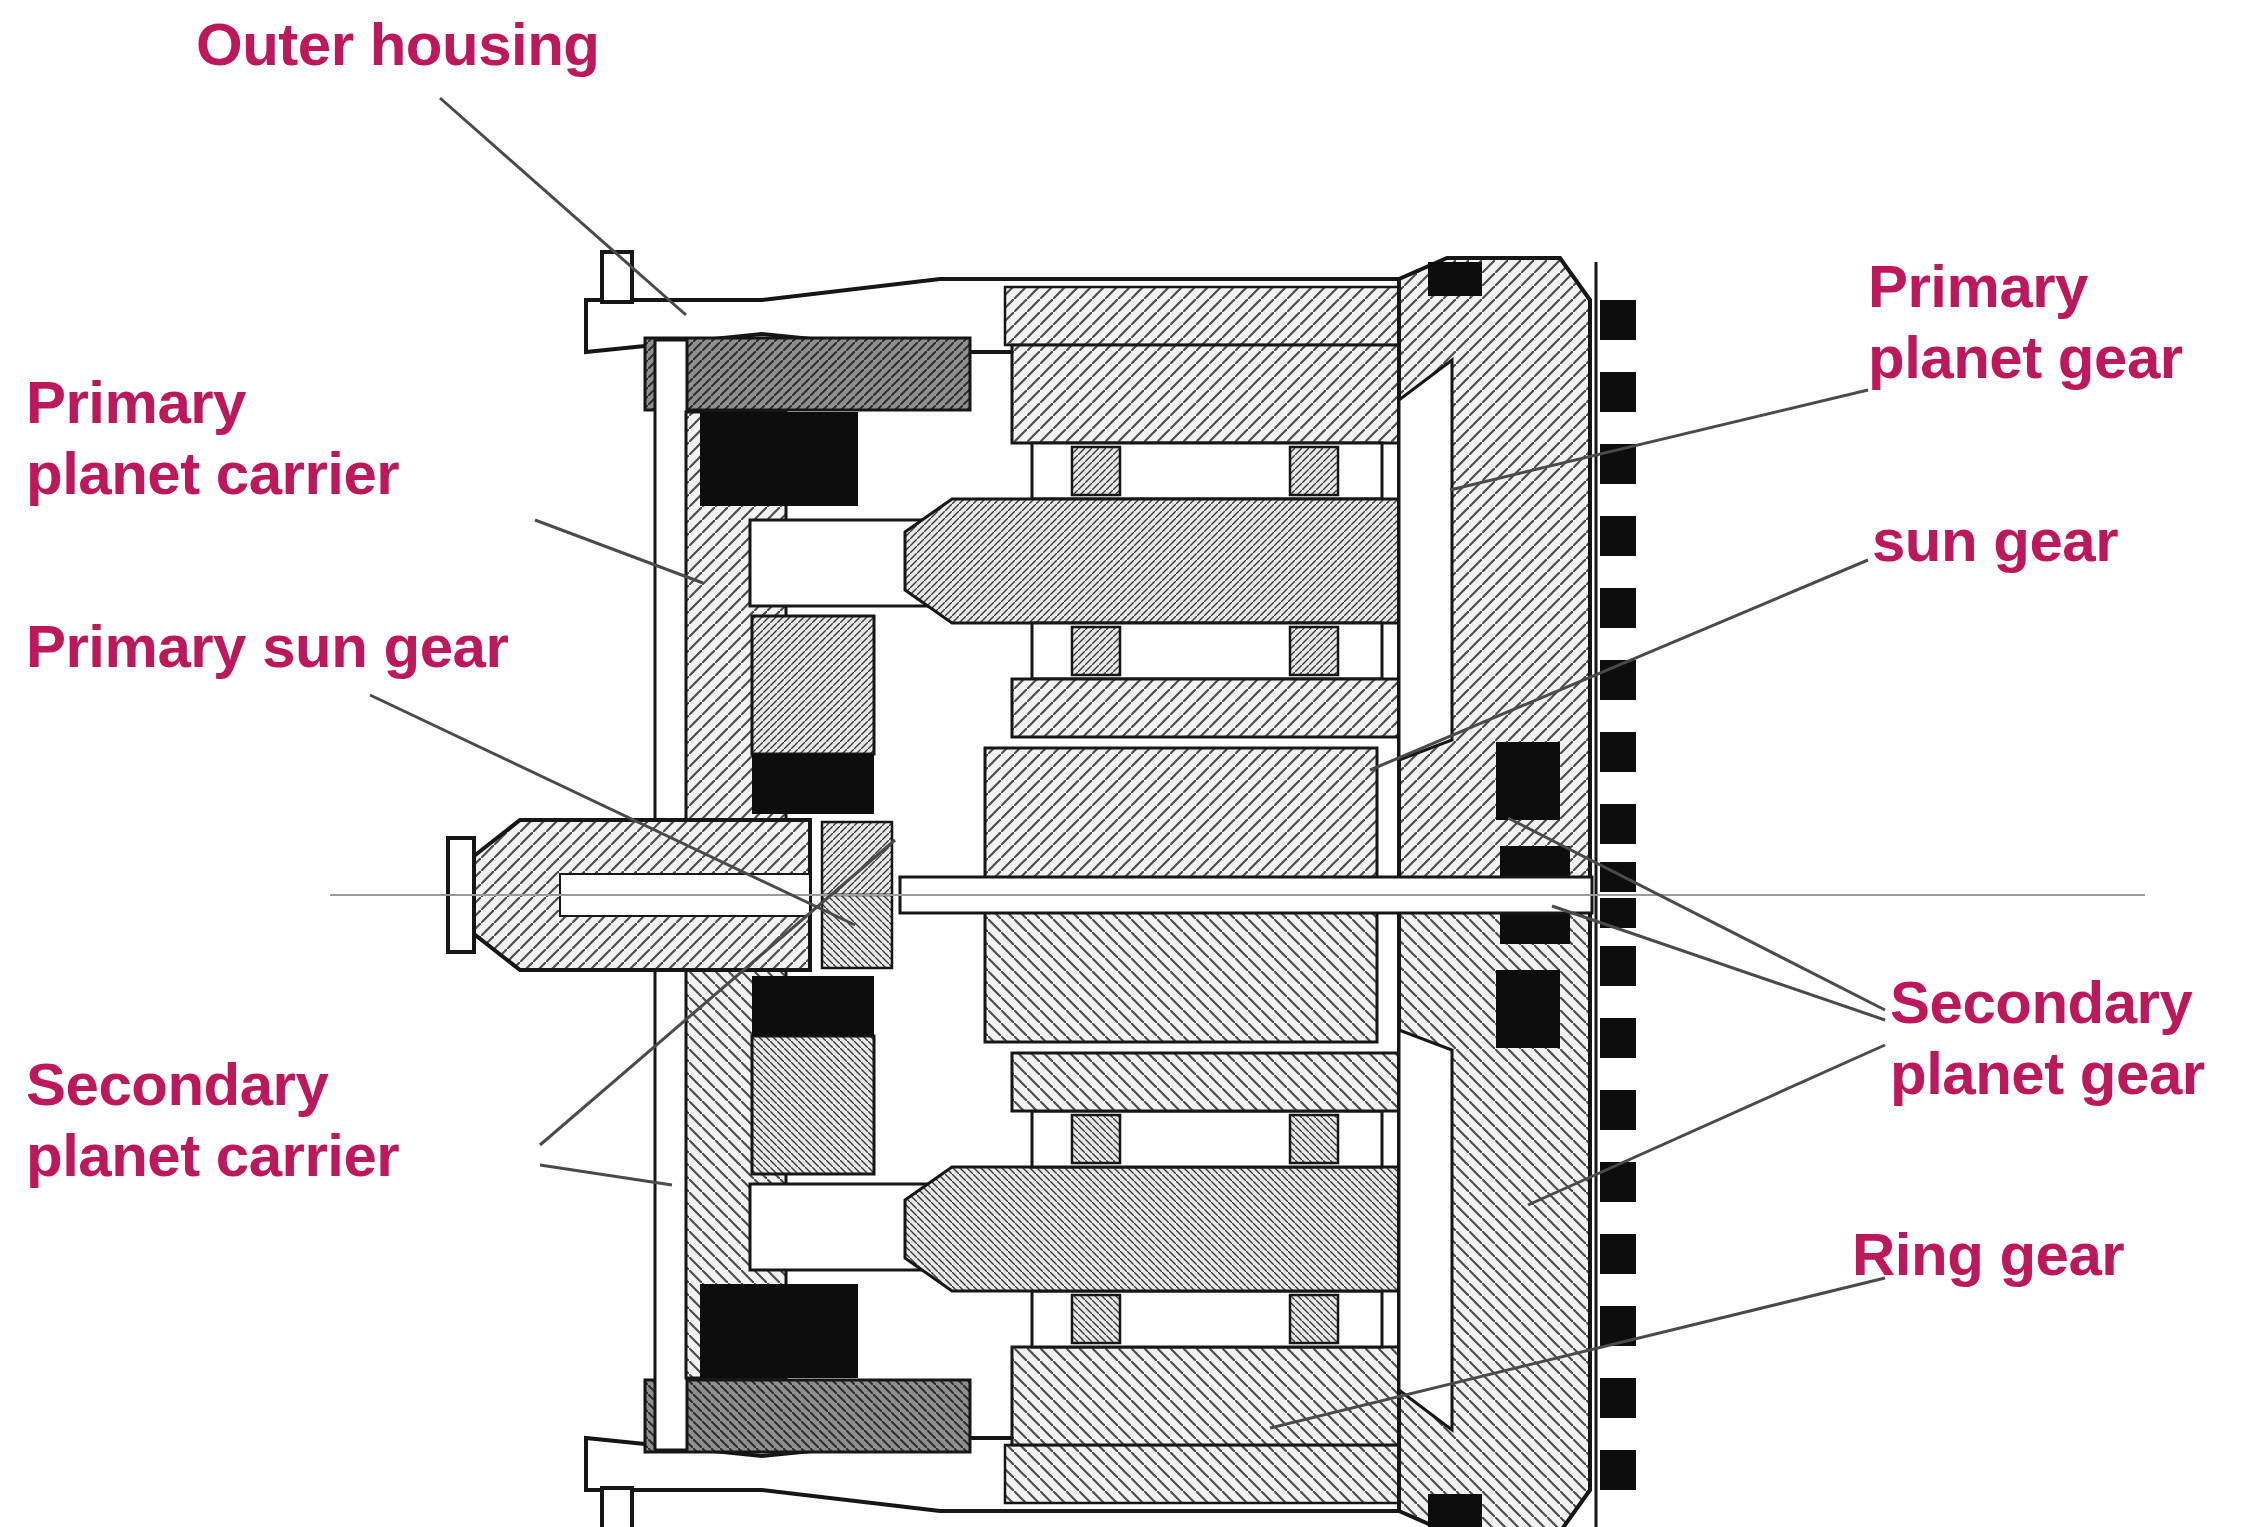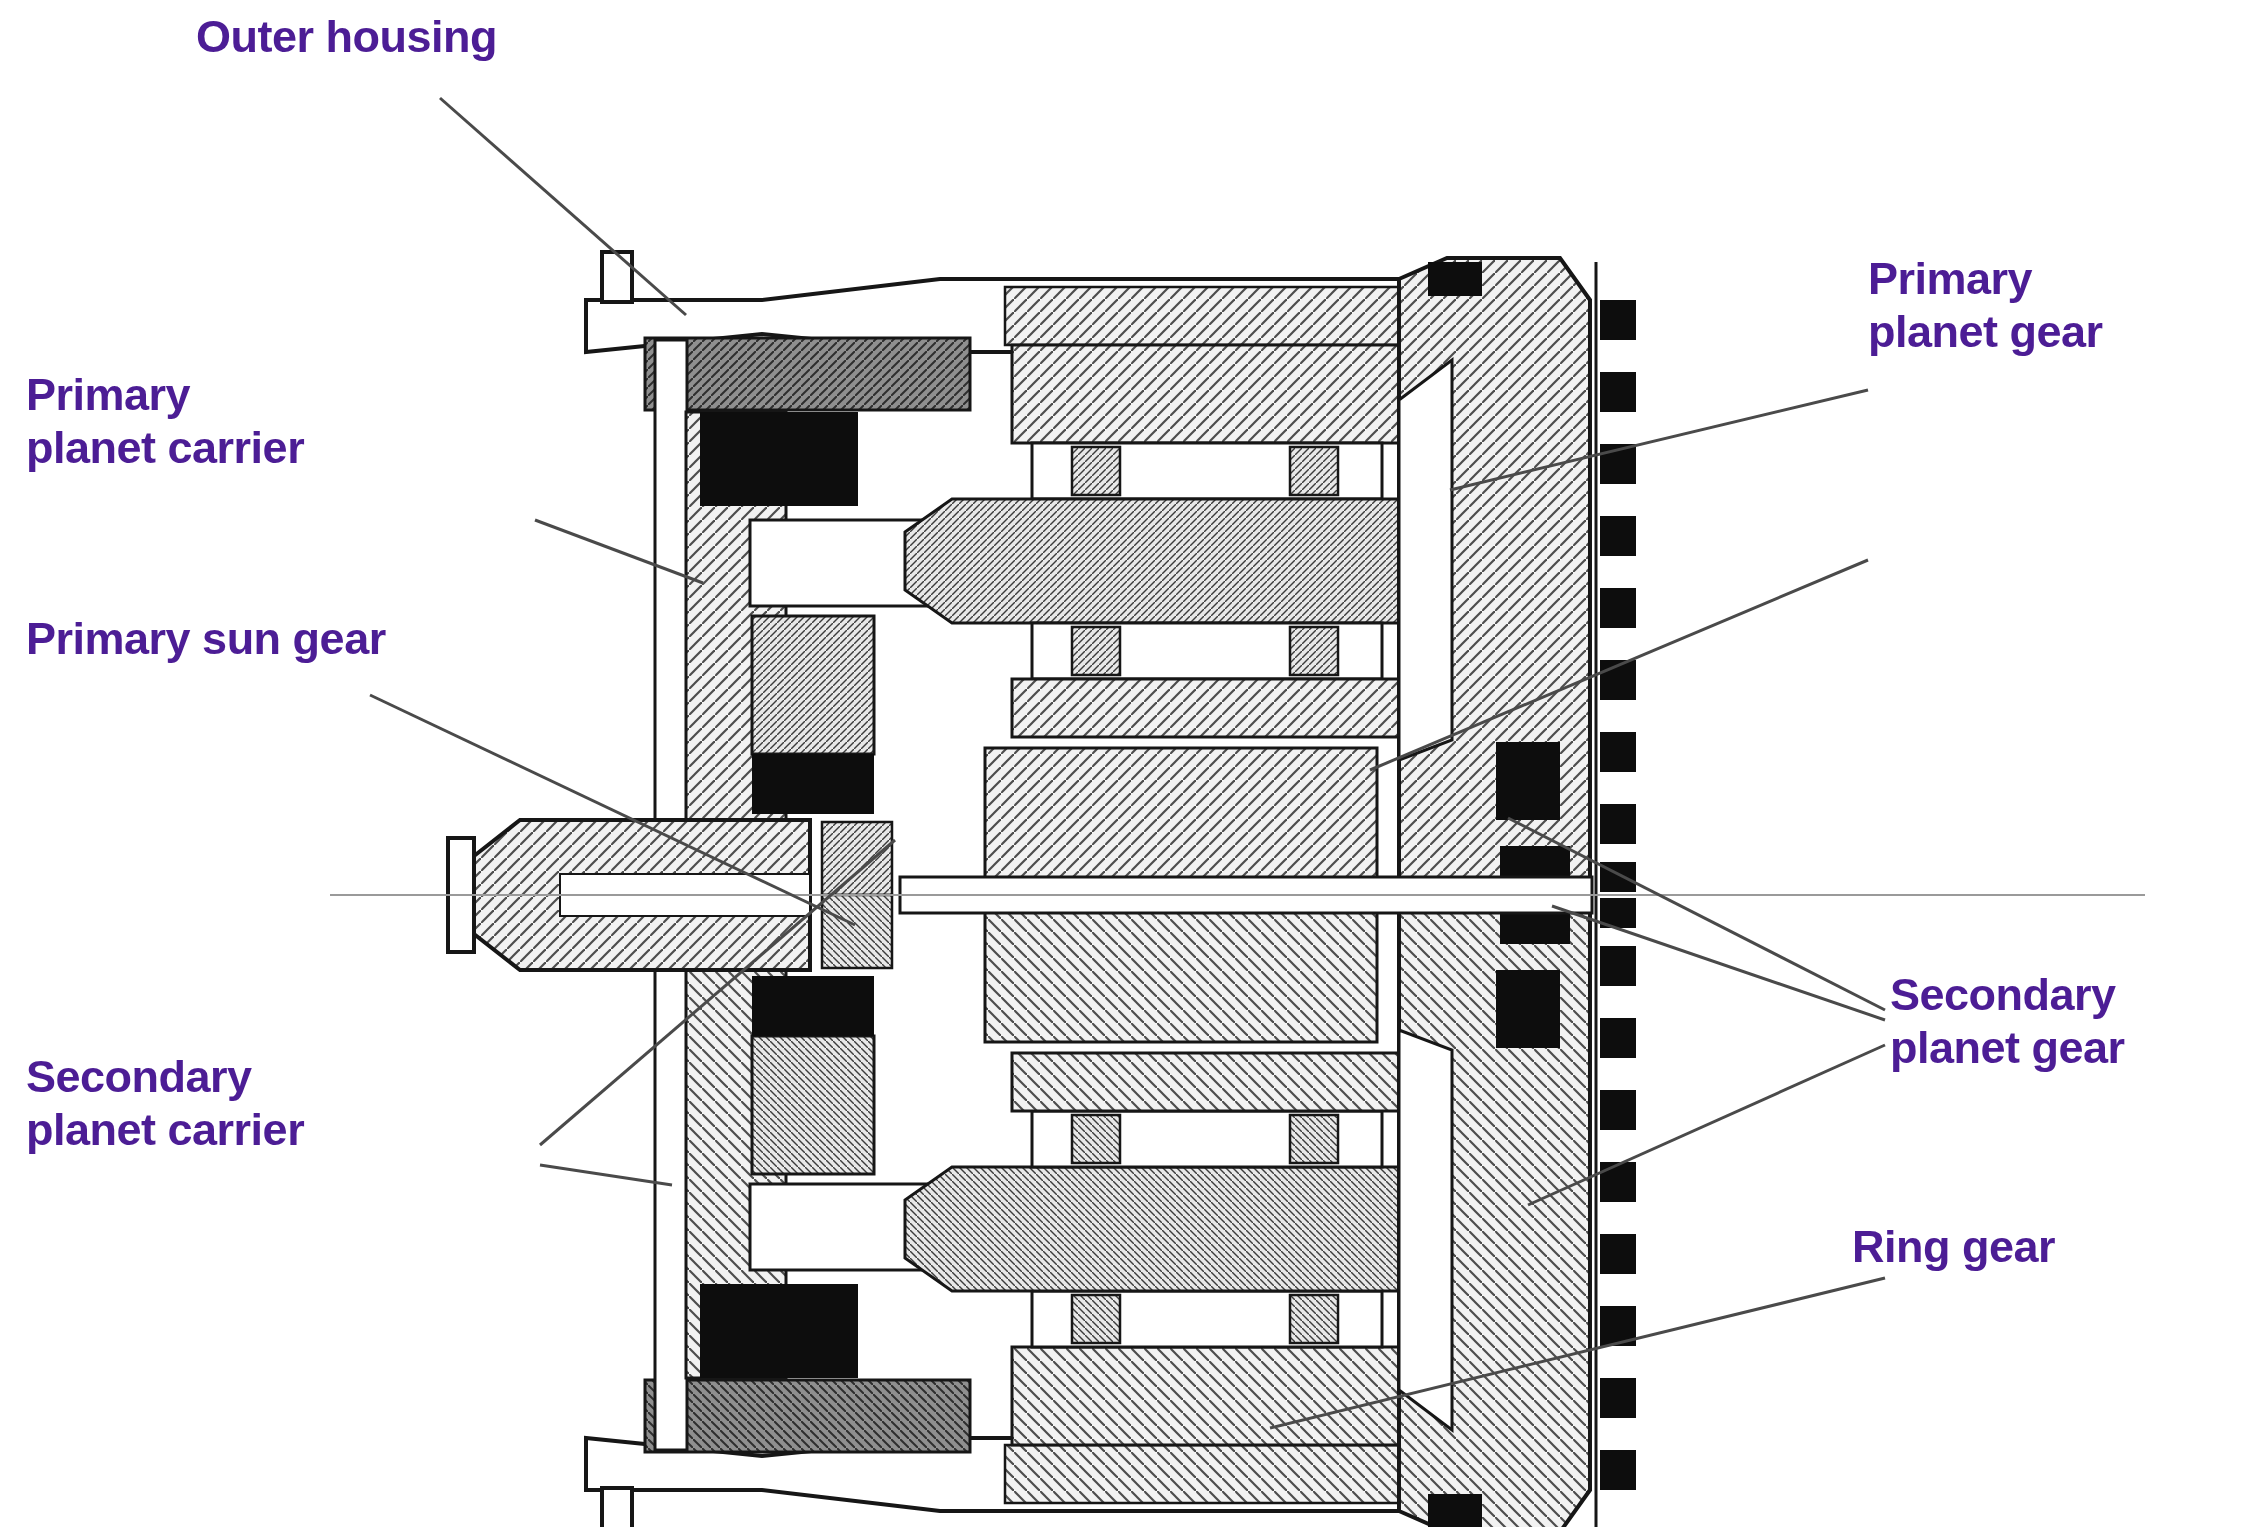--- a/index.html
+++ b/index.html
@@ -17,23 +17,23 @@
   }
   .drawing {
     position: absolute;
     left: 0;
     top: 0;
     width: 2266px;
     height: 1527px;
   }
   .label {
     position: absolute;
-    font-size: 45px;
+    font-size: 60px;
     font-weight: 600;
-    color: #4c1d95;
+    color: #be185d;
     line-height: 1.18;
     letter-spacing: -0.5px;
     white-space: nowrap;
   }
   .label span { display: block; }
 </style>
 </head>
 <body>
 
 <div class="canvas">
@@ -158,20 +158,23 @@
   <div class="label" style="left:26px; top:1050px;">
     <span>Secondary</span>
     <span>planet carrier</span>
   </div>
 
   <div class="label" style="left:1868px; top:252px;">
     <span>Primary</span>
     <span>planet gear</span>
   </div>
 
+  <div class="label" style="left:1872px; top:506px;">
+    <span>sun gear</span>
+  </div>
 
   <div class="label" style="left:1890px; top:968px;">
     <span>Secondary</span>
     <span>planet gear</span>
   </div>
 
   <div class="label" style="left:1852px; top:1220px;">
     <span>Ring gear</span>
   </div>
 

